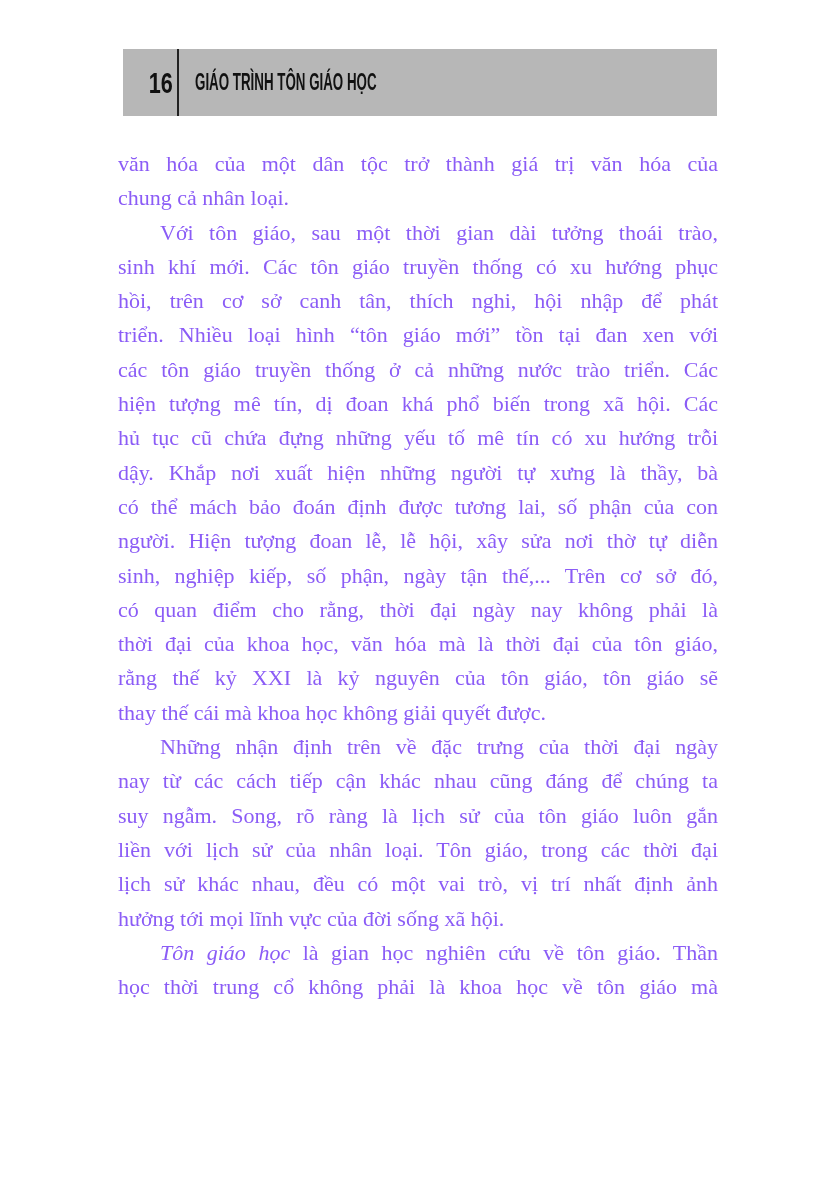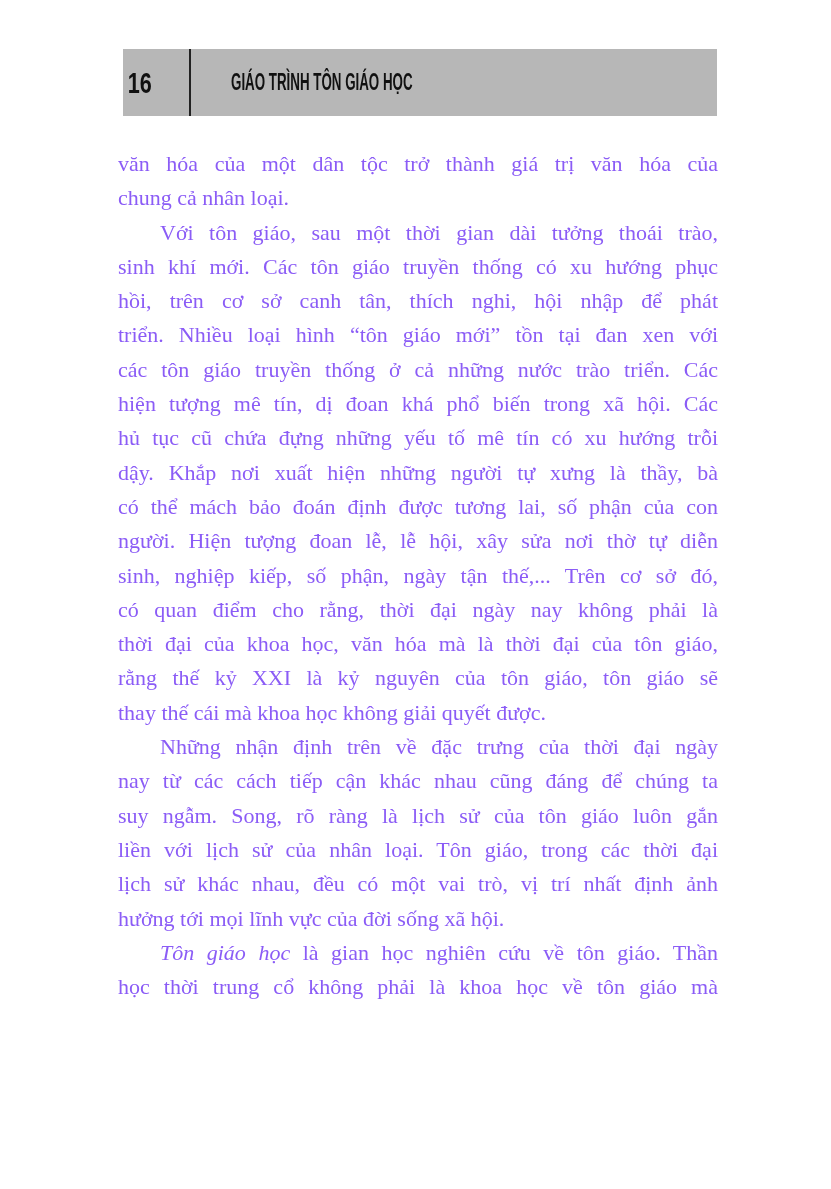--- a/index.html
+++ b/index.html
@@ -18,39 +18,39 @@
   .header-bar {
     position: absolute;
     left: 123px;
     top: 49px;
     width: 594px;
     height: 67px;
     display: flex;
     align-items: stretch;
   }
   .page-num-box {
-    width: 66px;
+    width: 54px;
     display: flex;
     align-items: center;
-    justify-content: flex-start;
+    justify-content: flex-end;
   }
   .page-num {
     font-family: "Liberation Sans", sans-serif;
     font-weight: 700;
     font-size: 30px;
     transform: scaleX(0.72);
   }
   .header-divider {
     width: 2px;
   }
   .header-title-box {
     flex: 1;
     display: flex;
     align-items: center;
-    padding-left: 40px;
+    padding-left: 16px;
     overflow: hidden;
   }
   .header-title {
     font-family: "Liberation Sans", sans-serif;
     font-weight: 700;
     font-size: 23px;
     white-space: nowrap;
     transform: scaleX(0.58);
     transform-origin: left center;
   }

